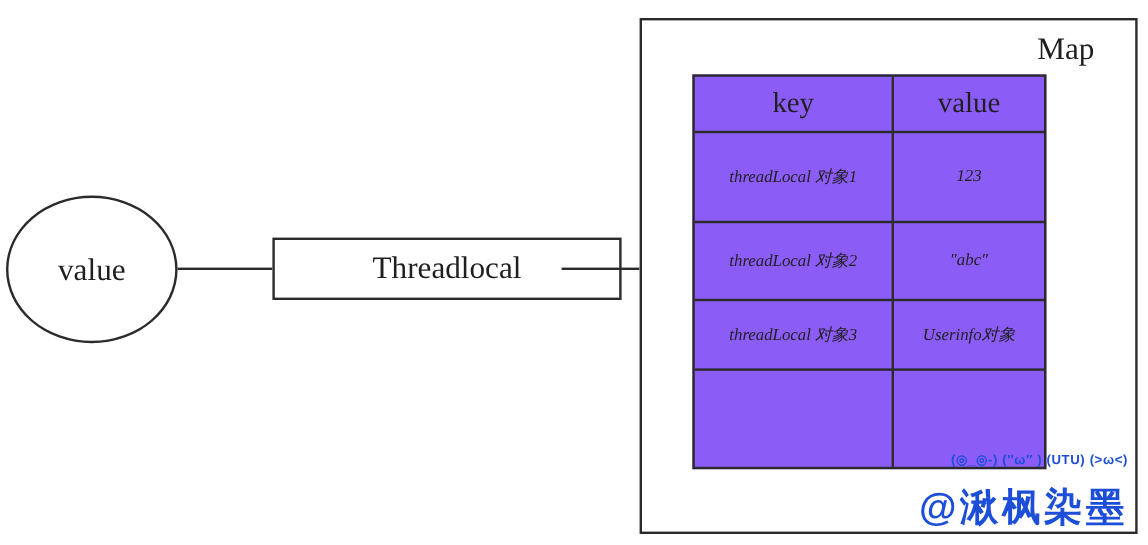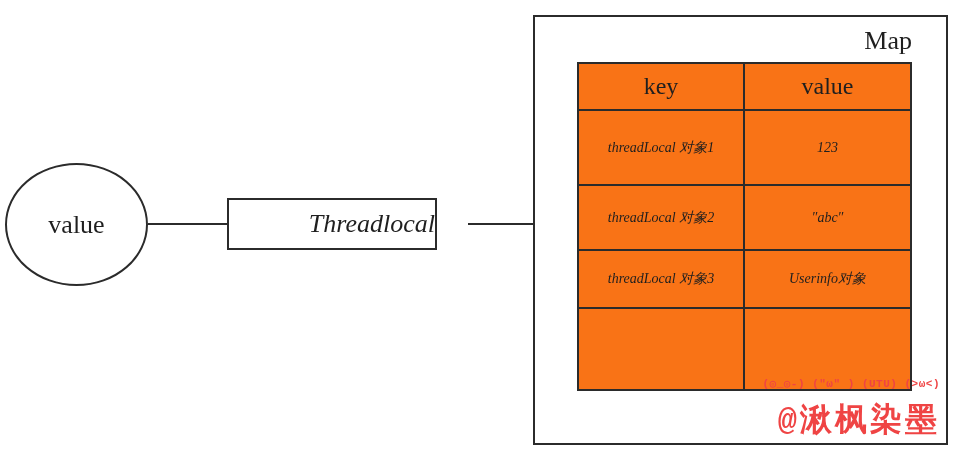--- a/index.html
+++ b/index.html
@@ -34,26 +34,25 @@
     height: 2px;
     background: #2b2b2b;
   }
   .connector-1 { left: 148px; top: 223px; width: 79px; }
   .connector-2 { left: 468px; top: 223px; width: 65px; }
 
   
   .threadlocal-box {
     position: absolute;
     left: 227px; top: 198px;
-    width: 210px; height: 52px;
+    width: 291px; height: 52px;
     border: 2px solid #2b2b2b;
-    display: flex; align-items: center; justify-content: flex-end;
+    display: flex; align-items: center; justify-content: center;
     font-size: 26px;
     background: #ffffff;
-    font-style: italic;
   }
 
   
   .thread-box {
     position: absolute;
     left: 533px; top: 15px;
     width: 415px; height: 430px;
     border: 2px solid #2b2b2b;
     background: #ffffff;
   }
@@ -72,47 +71,47 @@
     position: absolute;
     left: 42px; top: 9px;
     width: 335px;
     text-align: right;
     font-size: 26px;
     line-height: 30px;
   }
   .map-table {
     position: absolute;
     left: 42px; top: 45px;
-    width: 335px; height: 329px;
+    width: 295px; height: 329px;
     border: 2px solid #2b2b2b;
     display: grid;
     grid-template-columns: 166px 1fr;
     grid-template-rows: 47px 75px 65px 58px 1fr;
-    background: #f97316;
+    background: #8b5cf6;
   }
   .cell {
     border-right: 2px solid #2b2b2b;
     border-bottom: 2px solid #2b2b2b;
     display: flex; align-items: center; justify-content: center;
     text-align: center;
     overflow: hidden;
   }
   .cell.last-col { border-right: none; }
   .cell.last-row { border-bottom: none; }
   .cell.header { font-size: 24px; }
   .cell.data { font-size: 14px; font-style: italic; }
   .cell.key { letter-spacing: 0px; }
 
   
   .watermark {
     position: absolute;
     right: 6px; bottom: 2px;
     text-align: right;
-    color: #ef4444;
-    font-family: Liberation Mono, monospace;
+    color: #1d4ed8;
+    font-family: Liberation Sans, sans-serif;
     user-select: none;
   }
   .watermark-emoticons {
     font-size: 11px;
     font-weight: bold;
     letter-spacing: 0.5px;
     line-height: 14px;
     white-space: nowrap;
   }
   .watermark-signature {

